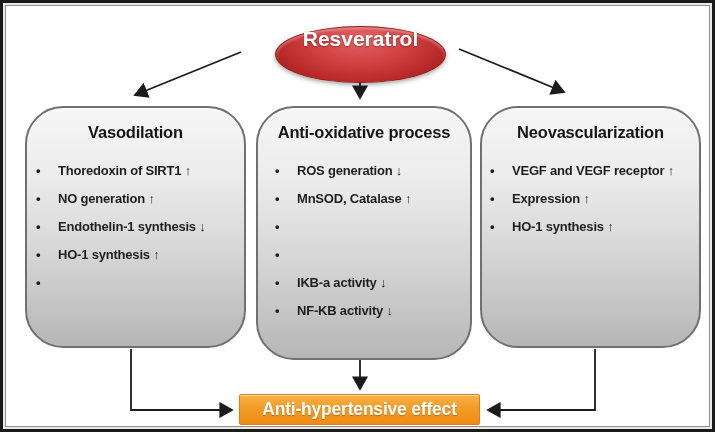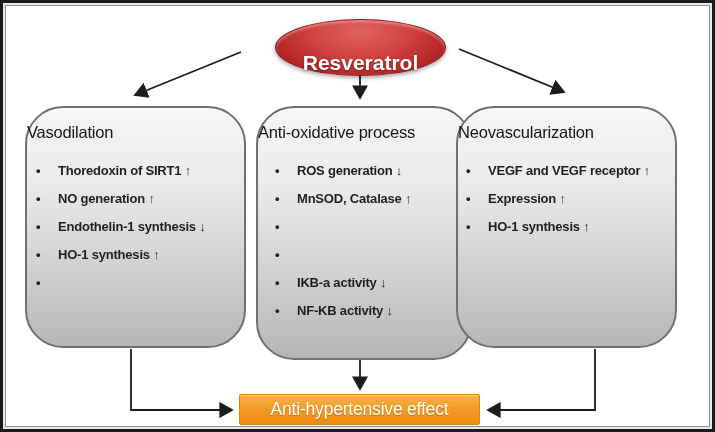--- a/index.html
+++ b/index.html
@@ -7,46 +7,46 @@
   .frame {
     position:relative; width:715px; height:432px; background:#ffffff;
     border:3px solid #1a1a1a;
     box-shadow: inset 0 0 0 2px #e9e9e9, inset 0 0 0 3px #8f8f8f;
     font-family:"Liberation Sans", sans-serif; overflow:hidden;
   }
   .arrow-layer { position:absolute; left:0; top:0; width:715px; height:432px; pointer-events:none; }
   .arrow-layer line, .arrow-layer path.conn { stroke:#1c1c1c; stroke-width:1.8; fill:none; }
 
   .root-ellipse {
-    position:absolute; left:272px; top:16px; width:171px; height:57px;
+    position:absolute; left:272px; top:23px; width:171px; height:57px;
     border-radius:50%;
     background: radial-gradient(ellipse at 50% 22%, #e06363 0%, #d14040 42%, #b12323 78%, #a31d1d 100%);
     border:1px solid #8f1b1b;
     box-shadow: 0 2px 4px rgba(0,0,0,.35), inset 0 2px 3px rgba(255,255,255,.35);
-    display:flex; align-items:flex-end; justify-content:center;
+    display:flex; align-items:flex-start; justify-content:center;
   }
   .root-ellipse .lbl {
     color:#ffffff; font-weight:bold; font-size:21px; letter-spacing:0;
     text-shadow:0 1px 2px rgba(0,0,0,.35);
   }
 
   .gbox {
     position:absolute; top:103px; border-radius:38px;
     background: linear-gradient(180deg, #f6f6f6 0%, #ececec 28%, #d5d5d5 62%, #b6b6b6 100%);
     border:2px solid #707070;
     box-shadow: inset 0 1px 0 rgba(255,255,255,.8);
     padding-top:12px;
   }
   .box-vaso { left:22px;  width:221px; height:242px; }
   .box-anti { left:253px; width:216px; height:254px; }
-  .box-neo  { left:453px; width:221px; height:242px; }
+  .box-neo  { left:477px; width:221px; height:242px; }
 
   .gbox h3 {
-    margin:0 0 14px 0; font-size:16.5px; line-height:24px;
-    font-weight:normal; color:#151515; letter-spacing:-0.2px;
+    margin:0 0 14px 0; text-align:center; font-size:16.5px; line-height:24px;
+    font-weight:bold; color:#151515; letter-spacing:-0.2px;
   }
   .items { }
   .item {
     display:flex; align-items:flex-start;
     font-size:13px; font-weight:bold; color:#1e1e1e;
     line-height:26px; margin-bottom:2px; letter-spacing:-0.2px;
     padding-right:5px;
   }
   .box-vaso .item { padding-left:9px; }
   .box-anti .item { padding-left:17px; }
@@ -54,21 +54,21 @@
   .dot { flex:none; width:22px; font-size:13px; }
 
   .outcome {
     position:absolute; left:236px; top:391px; width:241px; height:31px;
     background: linear-gradient(180deg, #f9b34a 0%, #f29c27 45%, #ee8c14 100%);
     border:1px solid #dd7f12; border-radius:2px;
     box-shadow: inset 0 1px 0 rgba(255,255,255,.45);
     display:flex; align-items:center; justify-content:center;
   }
   .outcome .lbl {
-    color:#ffffff; font-weight:normal; font-size:17.5px; letter-spacing:-0.2px;
+    color:#ffffff; font-weight:bold; font-size:17.5px; letter-spacing:-0.2px;
     text-shadow:0 1px 1px rgba(0,0,0,.25);
   }
 </style>
 </head>
 <body>
 
 <div class="frame">
 
   <svg class="arrow-layer" viewBox="0 0 715 432">
     <defs>

